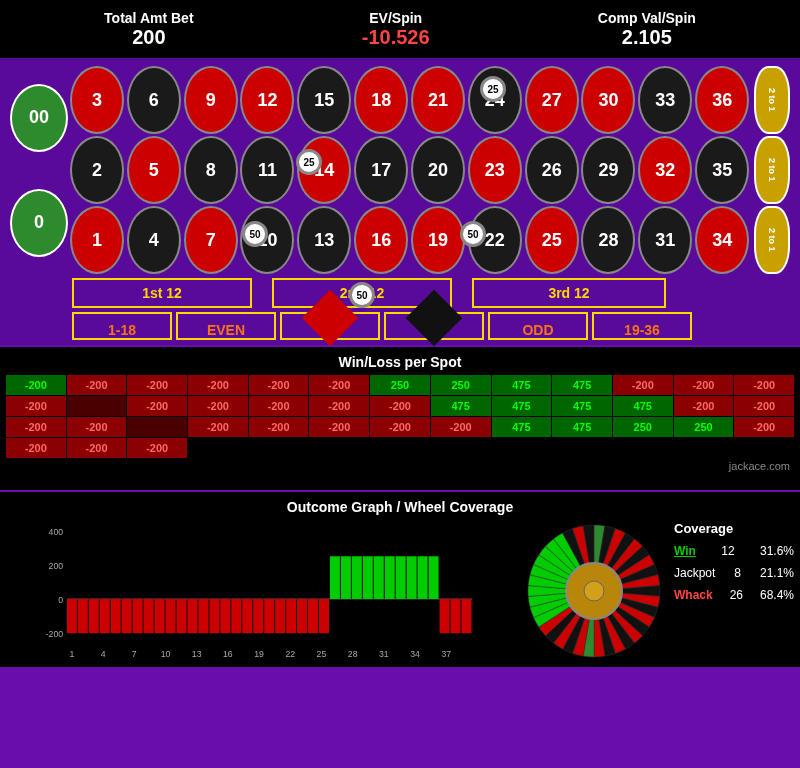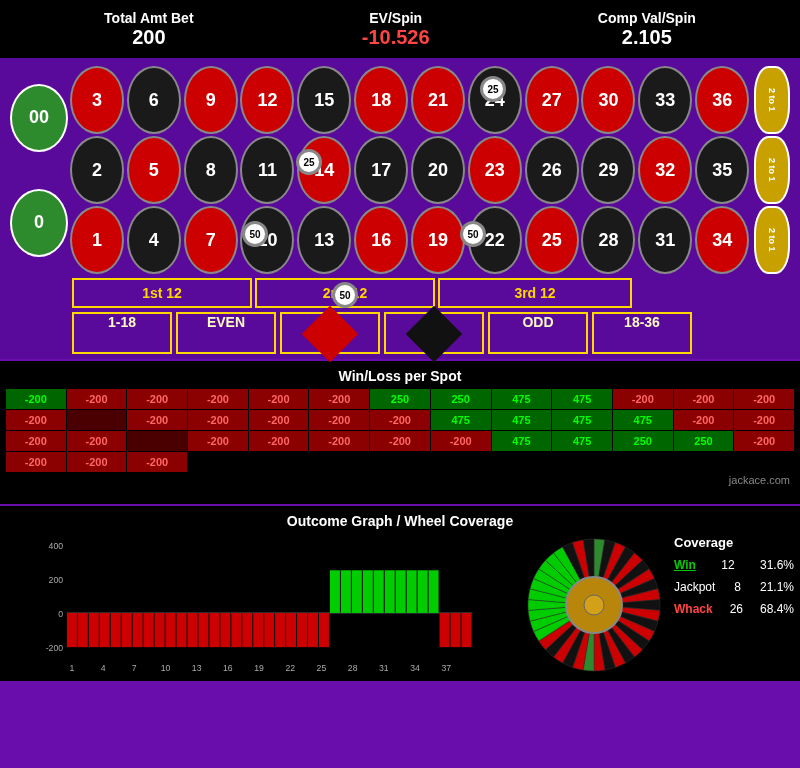--- a/index.html
+++ b/index.html
@@ -148,21 +148,21 @@
       justify-content: center;
       font-size: 10px;
       font-weight: bold;
       color: #000;
       z-index: 10;
     }
 
     
     .dozens-row {
       display: flex;
-      gap: 3px;
+      gap: 20px;
       margin-top: 4px;
       align-items: center;
       padding-left: 62px;
     }
 
     .dozen-box {
       border: 2px solid #ffd700;
       color: #ffd700;
       font-size: 14px;
       font-weight: bold;
@@ -182,27 +182,27 @@
     .outside-row {
       display: flex;
       gap: 4px;
       margin-top: 4px;
       padding-left: 62px;
       align-items: center;
     }
 
     .outside-box {
       border: 2px solid #ffd700;
-      color: #fef9c3;
+      color: #f97316;
       font-size: 14px;
       font-weight: bold;
       display: flex;
-      align-items: flex-start;
+      align-items: flex-end;
       justify-content: center;
-      height: 42px;
+      height: 28px;
       cursor: pointer;
     }
 
     .ob-1 { width: 100px; }
     .ob-2 { width: 100px; }
     .ob-red { width: 100px; }
     .ob-black { width: 100px; }
     .ob-odd { width: 100px; }
     .ob-19 { width: 100px; }
 
@@ -439,21 +439,21 @@
     <div class="outside-box ob-red" style="border:2px solid #ffd700;">
       <span class="diamond-red"></span>
     </div>
     <div class="outside-box ob-black" style="border:2px solid #ffd700;">
       <span class="diamond-black"></span>
     </div>
     <div class="outside-box ob-odd">
       <span>ODD</span>
     </div>
     <div class="outside-box ob-19">
-      <span>18-36</span>
+      <span>19-36</span>
     </div>
   </div>
 </div>
 
 <div class="wl-section">
   <div class="wl-title">Win/Loss per Spot</div>
   <div class="wl-grid" id="wl-grid">
 
   <div class="wl-cell first">-200</div>
       <div class="wl-cell neg">-200</div>

